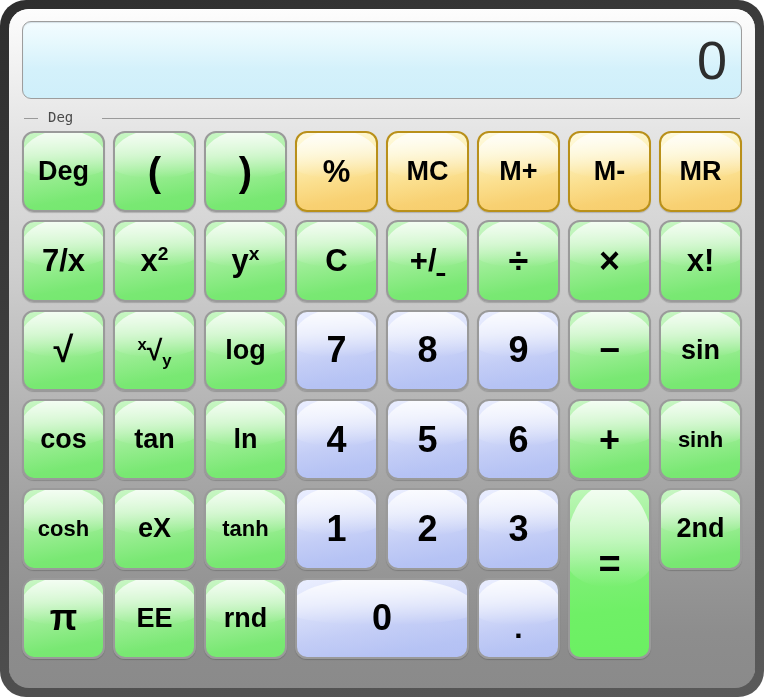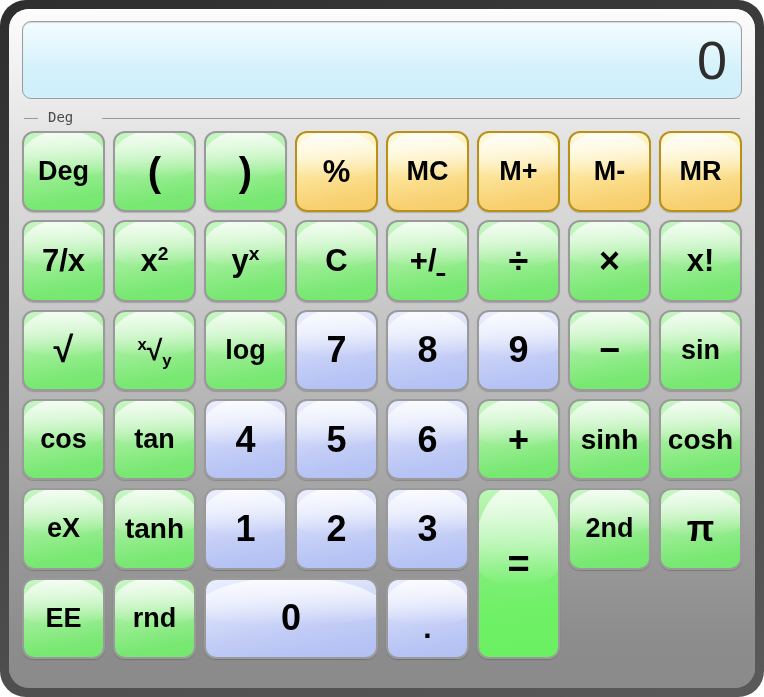--- a/index.html
+++ b/index.html
@@ -153,21 +153,21 @@
     top: 44%;
     left: 50%;
     transform: translate(-50%, -50%);
     font-size: 38px;
   }
 
   
   .fs-xl  { font-size: 36px; }   
   .fs-lg  { font-size: 31px; }   
   .fs-md  { font-size: 27px; }   
-  .fs-sm  { font-size: 28px; }   
+  .fs-sm  { font-size: 22px; }   
   .fs-paren { font-size: 40px; }
 
   
   sup.sm { font-size: 0.62em; vertical-align: super; line-height: 0; }
   sub.sm { font-size: 0.62em; vertical-align: sub; line-height: 0; }
 
   .radical { font-size: 1.05em; }
   .dot-glyph { font-size: 30px; position: relative; top: 10px; }
 </style>
 </head>
@@ -258,20 +258,23 @@
         </div>
         <div class="key green">
           <span class="key-label fs-md">sin</span>
         </div>
         <div class="key green">
           <span class="key-label fs-md">cos</span>
         </div>
         <div class="key green">
           <span class="key-label fs-md">tan</span>
         </div>
+        <div class="key green">
+          <span class="key-label fs-md">ln</span>
+        </div>
         <div class="key blue">
           <span class="key-label fs-xl">4</span>
         </div>
         <div class="key blue">
           <span class="key-label fs-xl">5</span>
         </div>
         <div class="key blue">
           <span class="key-label fs-xl">6</span>
         </div>
         <div class="key green">

